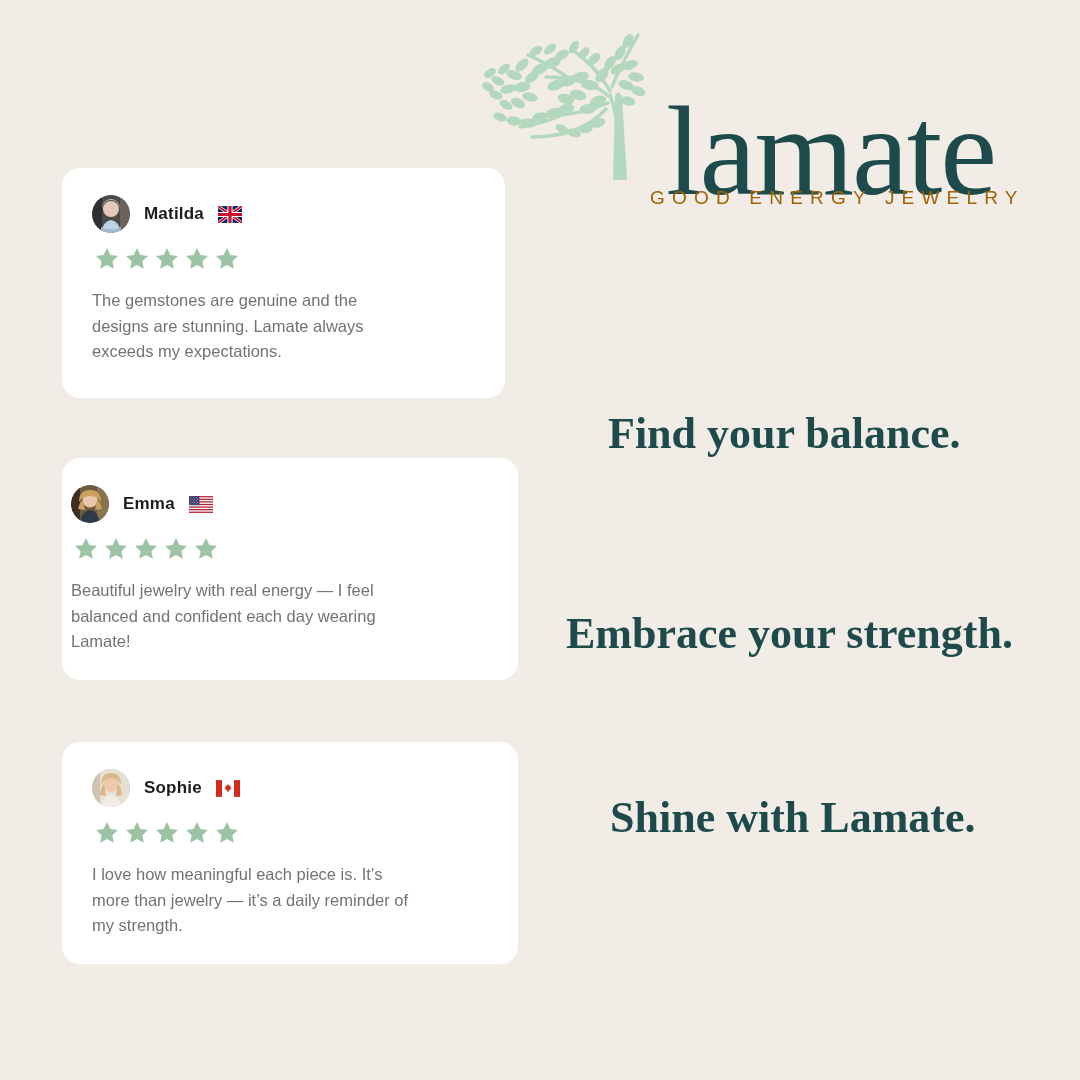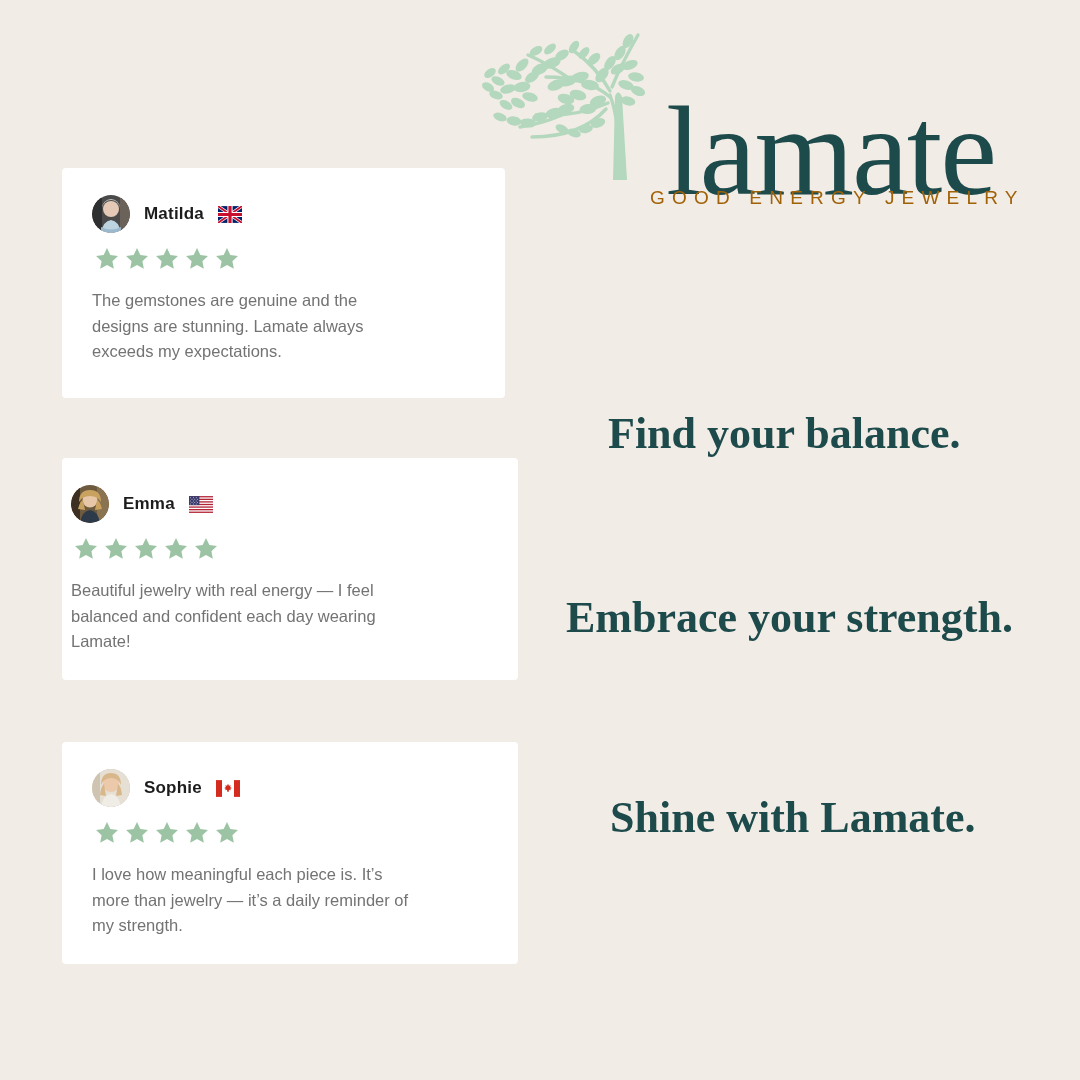--- a/index.html
+++ b/index.html
@@ -9,21 +9,21 @@
     font-family:"Liberation Sans", sans-serif;
     overflow:hidden;
     position:relative;
   }
   .stage{position:absolute;inset:0;}
 
   
   .card{
     position:absolute;
     background:#ffffff;
-    border-radius:4px;
+    border-radius:18px;
     box-sizing:border-box;
     padding:26px 30px 30px 30px;
   }
   .card-1{left:62px;top:168px;width:443px;height:230px;}
   .card-2{left:62px;top:458px;width:456px;height:222px;padding-left:9px;}
   .card-3{left:62px;top:742px;width:456px;height:222px;}
 
   .card-head{display:flex;align-items:center;gap:14px;height:40px;}
   .avatar{
     width:38px;height:38px;border-radius:50%;
@@ -73,21 +73,21 @@
   .headline{
     position:absolute;
     font-family:"Liberation Serif", serif;
     font-weight:bold;
     color:#1d4a4a;
     font-size:44px;
     line-height:1;
     white-space:nowrap;
   }
   .headline-1{left:608px;top:412px;}
-  .headline-2{left:566px;top:596px;text-align:center;}
+  .headline-2{left:566px;top:612px;text-align:center;}
   .headline-3{left:610px;top:772px;margin-top:24px;}
 </style>
 </head>
 <body>
 
 <div class="stage">
 
   <div class="logo-block">
 
     <span class="logo-tree">

